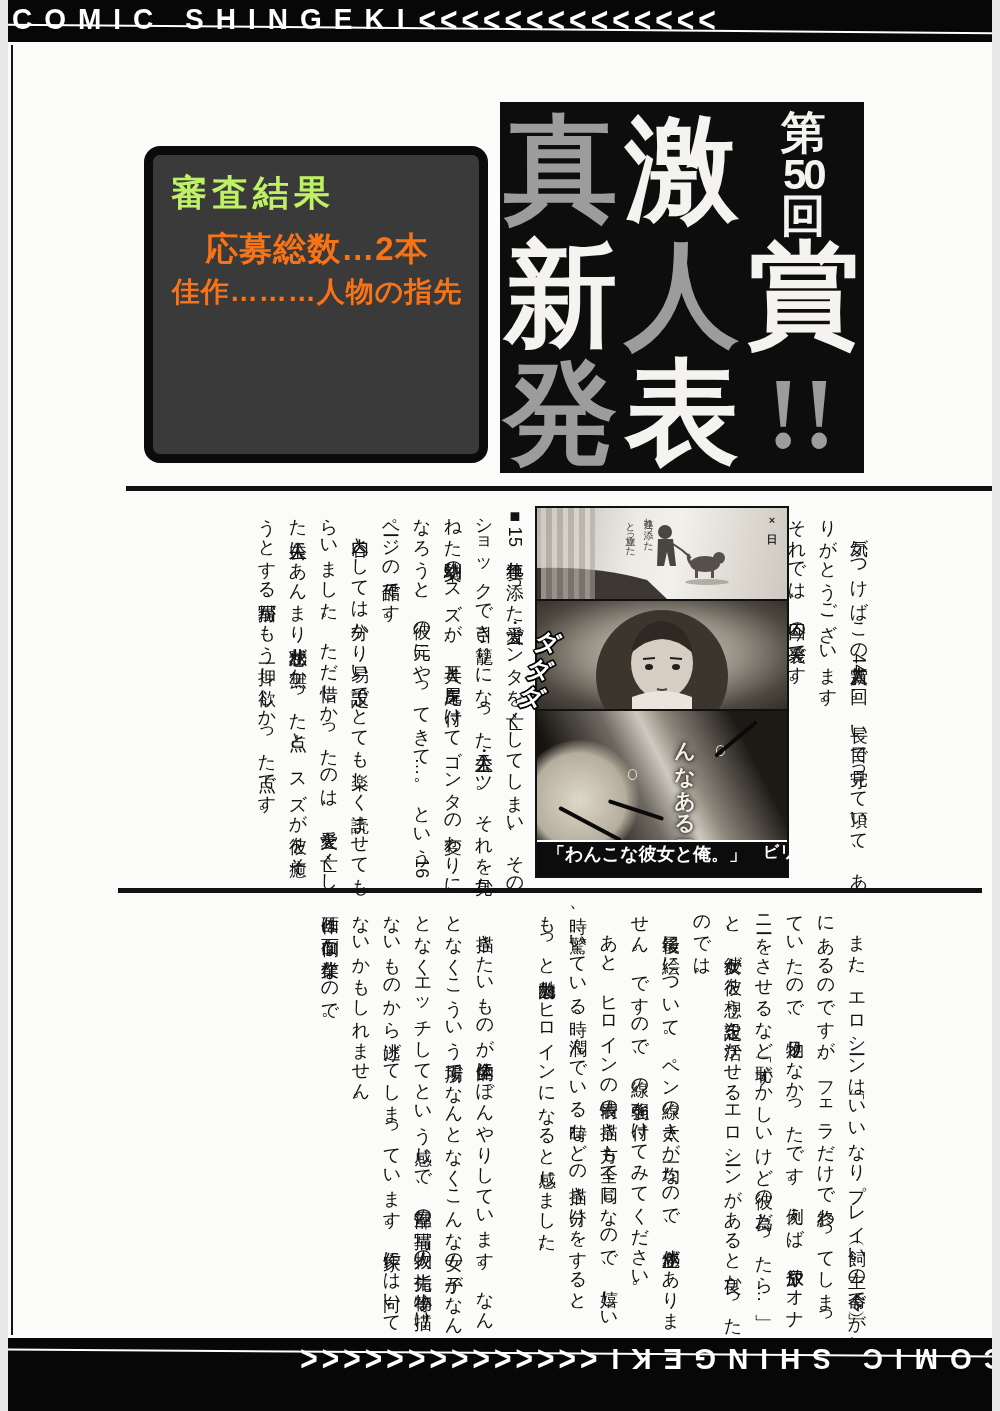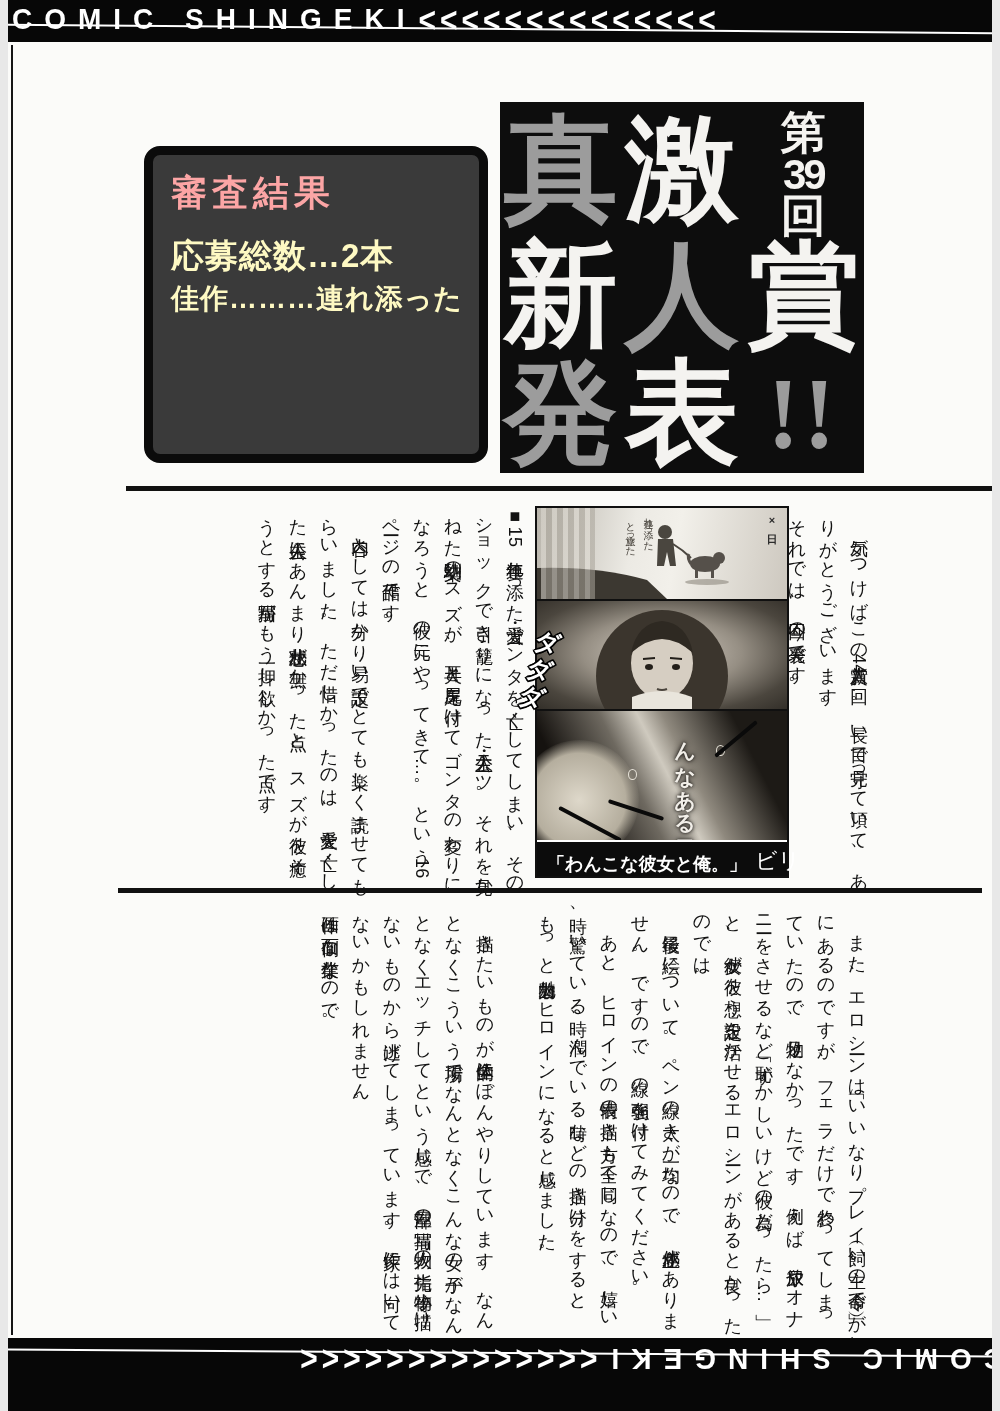--- a/index.html
+++ b/index.html
@@ -19,22 +19,22 @@
   #bottom-banner .banner-line{top:14px;transform:rotate(0.4deg);}
 
   
   .edge-rule{position:absolute;top:45px;width:2px;height:1290px;background:#151515;}
   #left-edge{left:3px;}
   #right-edge{left:993px;}
 
   
   #results-box{position:absolute;left:136px;top:146px;width:344px;height:317px;background:#3a3a3a;
     border:9px solid #0b0b0b;border-radius:16px;box-sizing:border-box;padding:14px 16px 0 18px;}
-  #results-header{color:#fca5a5;font-size:36px;font-weight:700;letter-spacing:5px;margin-bottom:15px;}
-  .results-row{color:#fef9c3;font-size:28px;font-weight:700;letter-spacing:1px;line-height:1.45;white-space:nowrap;}
+  #results-header{color:#bef264;font-size:36px;font-weight:700;letter-spacing:5px;margin-bottom:8px;}
+  .results-row{color:#f97316;font-size:28px;font-weight:700;letter-spacing:1px;line-height:1.45;white-space:nowrap;text-align:center;}
   .results-row.first{font-size:33px;line-height:1.4;}
 
   
   #title-block{position:absolute;left:492px;top:102px;width:364px;height:371px;background:#0d0d0d;
     display:grid;grid-template-columns:1fr 1fr 1fr;grid-template-rows:1fr 1fr 1fr;
     font-family:"Liberation Serif","DejaVu Serif",serif;font-weight:700;}
   .tcell{display:flex;align-items:center;justify-content:center;}
   .tchar{font-size:114px;line-height:1;}
   .tone-w{color:#f4f3f0;}
   .tone-g{color:#9c9c9c;}
@@ -77,56 +77,56 @@
   #corner-label{right:8px;top:6px;font-size:11px;font-weight:700;color:#2c2c2c;}
   #narration-1{left:104px;top:3px;font-size:10px;color:#4a463f;}
   #narration-2{left:86px;top:8px;font-size:10px;color:#4a463f;}
   #panel3-callout{right:88px;top:16px;font-size:21px;font-weight:600;color:#f2efe9;
     text-shadow:0 0 3px #15120f,0 0 6px #15120f;}
   .bubble{position:absolute;width:7px;height:9px;border:1.5px solid #e8e4da;border-radius:50%;}
   #sfx-text{position:absolute;left:-8px;top:102px;writing-mode:vertical-rl;font-size:25px;font-weight:800;
     color:#fff;transform:rotate(16deg);z-index:3;
     text-shadow:-2px 0 #000,2px 0 #000,0 -2px #000,0 2px #000,-1px -1px #000,1px 1px #000,-1px 1px #000,1px -1px #000;}
   #caption-bar{position:absolute;left:0;bottom:0;width:100%;height:34px;background:#0c0c0c;color:#fff;
-    display:flex;align-items:flex-end;box-sizing:border-box;padding:0 10px;white-space:nowrap;}
+    display:flex;align-items:flex-start;box-sizing:border-box;padding:0 10px;white-space:nowrap;}
   #caption-title{font-size:18px;font-weight:700;}
-  #caption-author{font-size:22px;font-weight:400;margin-left:8px;}
+  #caption-author{font-size:16px;font-weight:700;margin-left:16px;}
 </style>
 </head>
 <body>
 
 <div id="page">
 
   <div id="top-banner" class="banner">
     <div class="banner-row">
       <span class="brand">COMIC SHINGEKI</span>
         <span class="chevrons">&lt;&lt;&lt;&lt;&lt;&lt;&lt;&lt;&lt;&lt;&lt;&lt;&lt;&lt;</span>
     </div>
     <div class="banner-line"></div>
   </div>
 
   <div id="left-edge" class="edge-rule"></div>
   <div id="right-edge" class="edge-rule"></div>
 
   <div id="results-box">
     <div id="results-header">審査結果</div>
     <div class="results-row first">応募総数…2本</div>
-    <div class="results-row">佳作………連れ添った</div>
+    <div class="results-row">佳作………人物の指先</div>
   </div>
 
   <div id="title-block">
     <div class="tcell">
         <span class="tchar tone-g">真</span>
       </div>
     <div class="tcell">
         <span class="tchar tone-w">激</span>
       </div>
     <div class="tcell" id="edition-badge">
       <span class="edition-kanji">第</span>
-      <span id="edition-number">39</span>
+      <span id="edition-number">50</span>
       <span class="edition-kanji">回</span>
     </div>
     <div class="tcell">
         <span class="tchar tone-w">新</span>
       </div>
     <div class="tcell">
         <span class="tchar tone-g">人</span>
       </div>
     <div class="tcell">
         <span class="tchar tone-w">賞</span>

